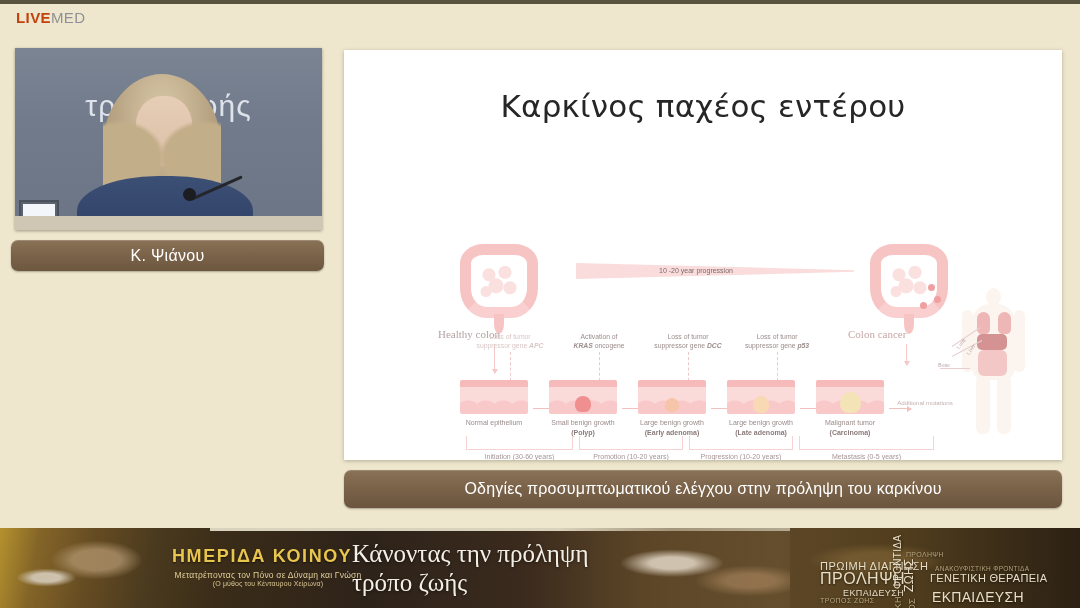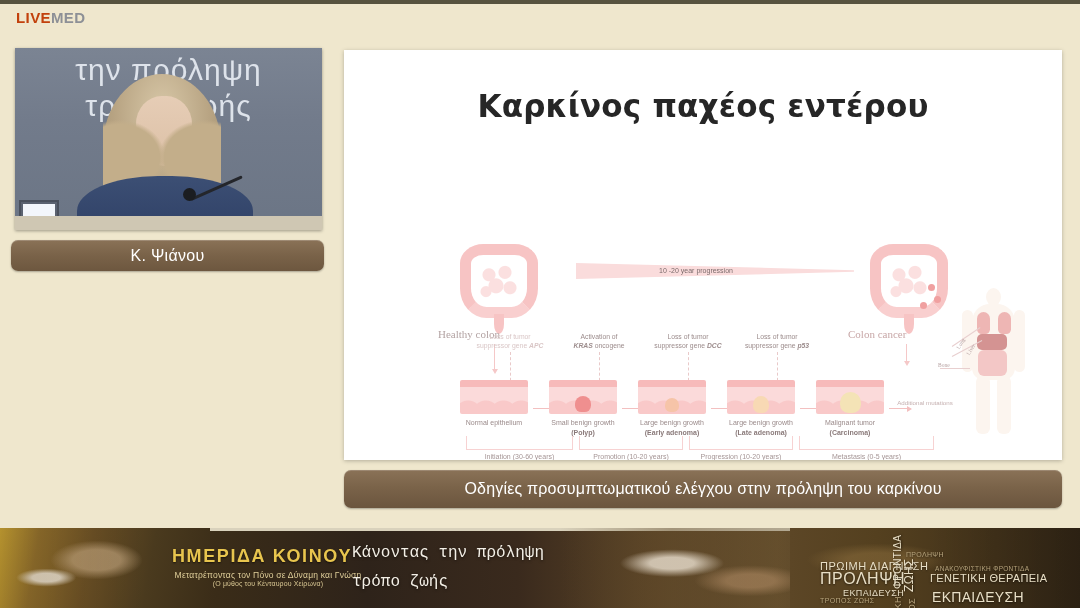--- a/index.html
+++ b/index.html
@@ -16,21 +16,21 @@
     background:#57533f;
   }
 
   
   .brand{
     position:absolute; left:16px; top:10px;
     font-size:15px; font-weight:bold; letter-spacing:.4px;
     line-height:16px;
   }
   .brand .live{ color:#c2410c; }
-  .brand .med { color:#8d9096; font-weight:bold; }
+  .brand .med { color:#8d9096; font-weight:normal; }
 
   
   .video-panel{
     position:absolute; left:15px; top:48px; width:307px; height:182px;
     background:#6d7685; overflow:hidden;
     box-shadow:0 1px 3px rgba(0,0,0,.35);
   }
   .vid-bg{
     position:absolute; inset:0;
     background:
@@ -109,21 +109,21 @@
   
   .slide{
     position:absolute; left:344px; top:50px; width:718px; height:410px;
     background:#ffffff;
     box-shadow:0 1px 4px rgba(0,0,0,.25);
     overflow:hidden;
   }
   .slide-title{
     position:absolute; left:0; top:38px; width:100%;
     text-align:center; font-size:31px; color:#262626;
-    font-family:"DejaVu Sans", sans-serif; font-weight:bold;
+    font-family:"DejaVu Sans", sans-serif; font-weight:normal;
     letter-spacing:.2px;
   }
   .purple-banner{
     position:absolute; left:29px; top:144px; width:390px; height:38px;
     background:linear-gradient(90deg,#d77ed3 0%, #cc5fc8 48%, #c02ec0 100%);
     display:flex; align-items:center; justify-content:center;
   }
   .purple-banner span{
     color:#ffffff; font-size:11.5px; letter-spacing:.15px;
     font-family:"DejaVu Sans", sans-serif;
@@ -344,22 +344,22 @@
   .bb-sub1{
     position:absolute; left:148px; top:570px; width:240px; text-align:center;
     color:#e0cf9a; font-size:8.5px; letter-spacing:.2px;
   }
   .bb-sub2{
     position:absolute; left:148px; top:580px; width:240px; text-align:center;
     color:#d8c692; font-size:7px; letter-spacing:.1px;
   }
   .bb-main{
     position:absolute; left:352px; top:539px;
-    color:#f3efe6; font-size:16px; line-height:29px;
-    font-family:Liberation Mono, monospace;
+    color:#f3efe6; font-size:25px; line-height:29px;
+    font-family:Liberation Serif, serif;
     text-shadow:0 1px 3px rgba(0,0,0,.55);
   }
 
   .wc{ position:absolute; color:#e9dfc6; white-space:nowrap;
        text-shadow:0 1px 2px rgba(0,0,0,.5); }
   .wc.dim{ color:#b6a37c; }
   .wc.rot{ transform:rotate(-90deg); transform-origin:left bottom; }
 
   .bb-fade{
     position:absolute; left:0; top:0; width:1080px; height:80px;
@@ -371,21 +371,20 @@
 <body>
 
 <div class="top-strip"></div>
 
 <div class="brand">
   <span class="live">LIVE</span><span class="med">MED</span>
 </div>
 
 <div class="video-panel">
   <div class="vid-bg"></div>
-  <div class="vid-banner-text">την πρόληψη</div>
   <div class="vid-banner-text l2">τρόπο ζωής</div>
   <div class="spk-hair"></div>
   <div class="spk-face"></div>
   <div class="spk-hair-front"></div>
   <div class="spk-body"></div>
   <div class="mic-stick"></div>
   <div class="mic-head"></div>
   <div class="laptop">
     <div class="laptop-screen"></div>
   </div>

